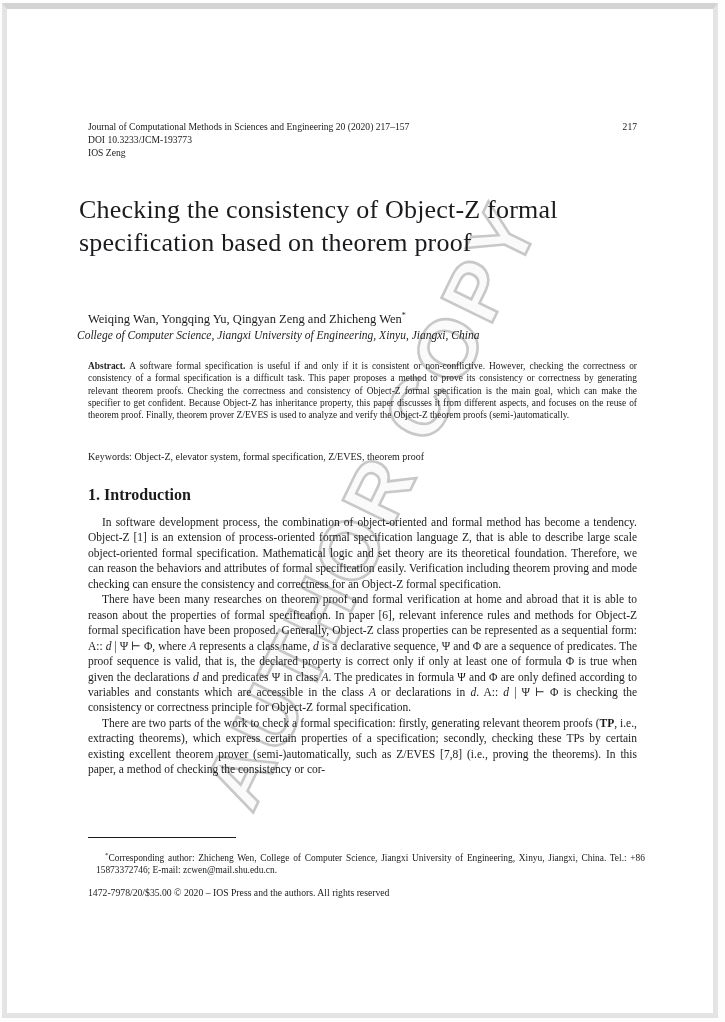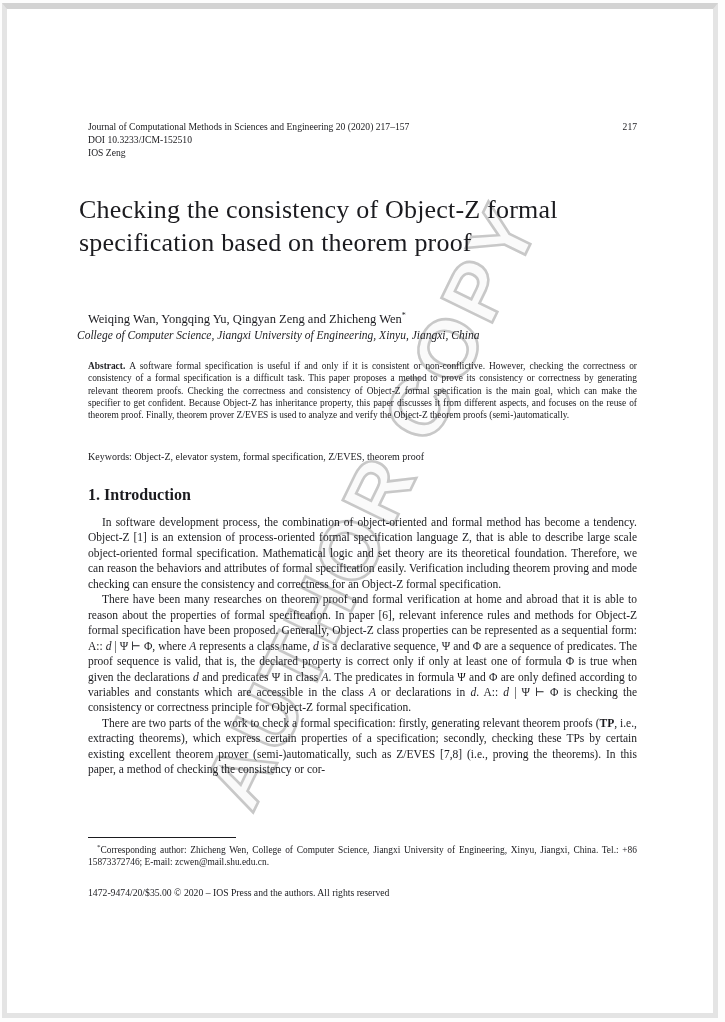--- a/index.html
+++ b/index.html
@@ -41,38 +41,38 @@
   .heading{position:absolute;top:486px;left:88px;margin:0;font-size:16px;font-weight:bold;}
   .body-text{
     position:absolute;top:515px;left:88px;width:549px;
     font-size:11.5px;line-height:15.45px;text-align:justify;
   }
   .body-text p{margin:0;text-indent:14px;}
   .it{font-style:italic;}
   .bd{font-weight:bold;}
   .foot-rule{position:absolute;top:837px;left:88px;width:148px;border-top:1.6px solid #1b1b1f;}
   .footnote{
-    position:absolute;top:841px;left:88px;width:549px;margin:0;
+    position:absolute;top:841px;left:88px;width:549px;margin:8px;
     font-size:9.4px;line-height:12.3px;text-align:justify;text-indent:9px;
   }
   .footnote sup{font-size:7px;vertical-align:super;}
   .footer{position:absolute;top:887px;left:88px;font-size:9.7px;}
 </style>
 </head>
 <body>
 
 <div class="frame"></div>
 
 <div class="watermark">AUTHOR COPY</div>
 
 <div class="content">
 
   <div class="header">
     <div>Journal of Computational Methods in Sciences and Engineering 20 (2020) 217–157</div>
-    <div>DOI 10.3233/JCM-152510</div>
+    <div>DOI 10.3233/JCM-193773</div>
     <div>IOS Zeng</div>
     <div class="pageno">217</div>
   </div>
 
   <h1 class="title">Checking the consistency of Object-Z formal specification based on theorem proof</h1>
 
   <div class="authors"><span>Weiqing Wan, Yongqing Yu, Qingyan Zeng and Zhicheng Wen</span><sup>*</sup></div>
 
   <div class="affiliation">College of Computer Science, Jiangxi University of Engineering, Xinyu, Jiangxi, China</div>
 
@@ -85,15 +85,15 @@
   <div class="body-text">
     <p><span>In software development process, the combination of object-oriented and formal method has become a tendency. Object-Z [1] is an extension of process-oriented formal specification language Z, that is able to describe large scale object-oriented formal specification. Mathematical logic and set theory are its theoretical foundation. Therefore, we can reason the behaviors and attributes of formal specification easily. Verification including theorem proving and mode checking can ensure the consistency and correctness for an Object-Z formal specification.</span></p>
     <p><span>There have been many researches on theorem proof and formal verification at home and abroad that it is able to reason about the properties of formal specification. In paper [6], relevant inference rules and methods for Object-Z formal specification have been proposed. Generally, Object-Z class properties can be represented as a sequential form: A:: </span><span class="it">d</span><span> | Ψ ⊢ Φ, where </span><span class="it">A</span><span> represents a class name, </span><span class="it">d</span><span> is a declarative sequence, Ψ and Φ are a sequence of predicates. The proof sequence is valid, that is, the declared property is correct only if only at least one of formula Φ is true when given the declarations </span><span class="it">d</span><span> and predicates Ψ in class </span><span class="it">A</span><span>. The predicates in formula Ψ and Φ are only defined according to variables and constants which are accessible in the class </span><span class="it">A</span><span> or declarations in </span><span class="it">d</span><span>. A:: </span><span class="it">d</span><span> | Ψ ⊢ Φ is checking the consistency or correctness principle for Object-Z formal specification.</span></p>
     <p><span>There are two parts of the work to check a formal specification: firstly, generating relevant theorem proofs (</span><span class="bd">TP</span><span>, i.e., extracting theorems), which express certain properties of a specification; secondly, checking these TPs by certain existing excellent theorem prover (semi-)automatically, such as Z/EVES [7,8] (i.e., proving the theorems). In this paper, a method of checking the consistency or cor-</span></p>
   </div>
 
   <div class="foot-rule"></div>
 
   <p class="footnote"><sup>*</sup><span>Corresponding author: Zhicheng Wen, College of Computer Science, Jiangxi University of Engineering, Xinyu, Jiangxi, China. Tel.: +86 15873372746; E-mail: zcwen@mail.shu.edu.cn.</span></p>
 
-  <div class="footer">1472-9474/20/$35.00 © 2020 – IOS Press and the authors. All rights reserved</div>
+  <div class="footer">1472-7978/20/$35.00 © 2020 – IOS Press and the authors. All rights reserved</div>
 
 </div>
 
 </body></html>

